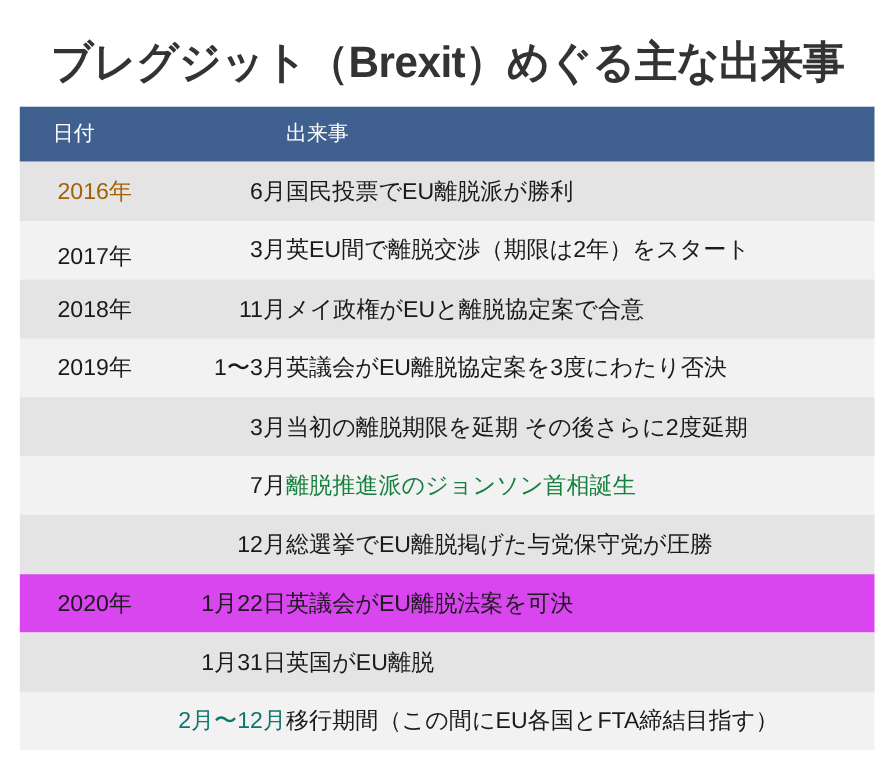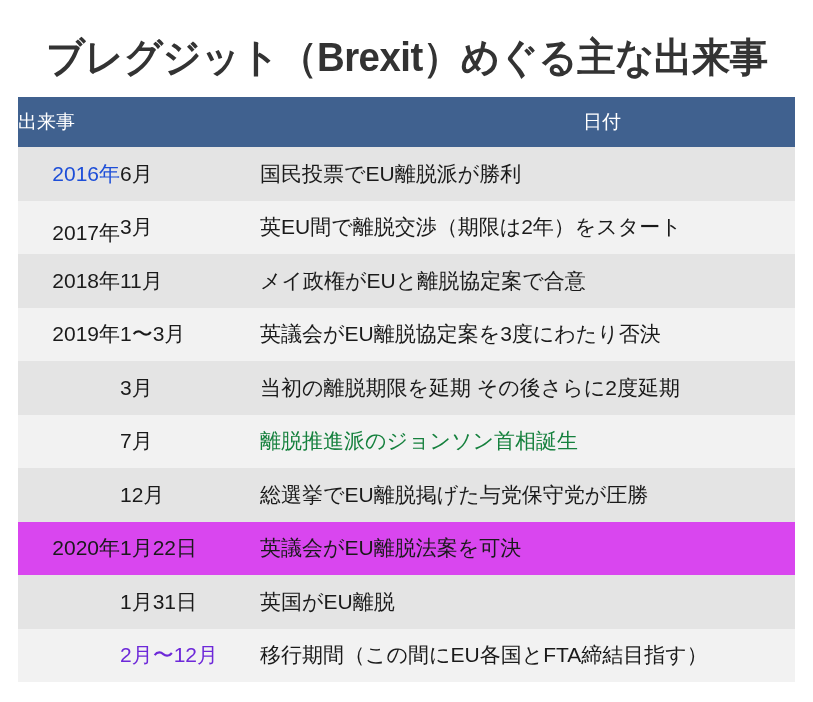--- a/index.html
+++ b/index.html
@@ -84,22 +84,21 @@
   }
 
   
   .cell-year {
     width: 102px;
     padding-right: 0px;
     text-align: right;
   }
   .cell-month {
     width: 140px;
-    padding-right: 17px;
-    text-align: left;
+    text-align: right;
   }
   .cell-event {
     width: 535px;
     padding-left: 0px;
     text-align: left;
   }
 
   
   .header-row .cell-date-label {
     width: 242px;
@@ -117,27 +116,27 @@
 
 <div id="infographic">
 
   <div class="title-wrap">
     <h1 class="title" style="color: rgb(51, 51, 51);">ブレグジット（Brexit）めぐる主な出来事</h1>
   </div>
 
   <div class="table">
 
     <div class="row header-row" style="background: rgb(64, 97, 143);">
+      <div class="cell cell-date-label" style="color: rgb(255, 255, 255);">日付</div>
       <div class="cell cell-event-label" style="color: rgb(255, 255, 255);">出来事</div>
-      <div class="cell cell-date-label" style="color: rgb(255, 255, 255);">日付</div>
     </div>
 
     <div id="table-body">
         <div class="row body-row odd" style="background: rgb(228, 228, 228);">
-          <div class="cell cell-year" style="color: #1d4ed8;">2016年</div>
+          <div class="cell cell-year" style="color: #a16207;">2016年</div>
           <div class="cell cell-month" style="color: rgb(26, 26, 26);">6月</div>
           <div class="cell cell-event" style="color: rgb(26, 26, 26);">国民投票でEU離脱派が勝利</div>
         </div>
         <div class="row body-row even" style="background: rgb(242, 242, 242);">
           <div class="cell cell-year" style="color: rgb(26, 26, 26); margin-top: 12px;">2017年</div>
           <div class="cell cell-month" style="color: rgb(26, 26, 26);">3月</div>
           <div class="cell cell-event" style="color: rgb(26, 26, 26);">英EU間で離脱交渉（期限は2年）をスタート</div>
         </div>
         <div class="row body-row odd" style="background: rgb(228, 228, 228);">
           <div class="cell cell-year" style="color: rgb(26, 26, 26);">2018年</div>
@@ -169,19 +168,19 @@
           <div class="cell cell-month" style="color: rgb(26, 26, 26);">1月22日</div>
           <div class="cell cell-event" style="color: rgb(26, 26, 26);">英議会がEU離脱法案を可決</div>
         </div>
         <div class="row body-row odd" style="background: rgb(228, 228, 228);">
           <div class="cell cell-year" style="color: rgb(26, 26, 26);"></div>
           <div class="cell cell-month" style="color: rgb(26, 26, 26);">1月31日</div>
           <div class="cell cell-event" style="color: rgb(26, 26, 26);">英国がEU離脱</div>
         </div>
         <div class="row body-row even" style="background: rgb(242, 242, 242);">
           <div class="cell cell-year" style="color: rgb(26, 26, 26);"></div>
-          <div class="cell cell-month" style="color: #6d28d9;">2月〜12月</div>
+          <div class="cell cell-month" style="color: #0f766e;">2月〜12月</div>
           <div class="cell cell-event" style="color: rgb(26, 26, 26);">移行期間（この間にEU各国とFTA締結目指す）</div>
         </div>
       </div>
 
   </div>
 </div>
 
 </body></html>

